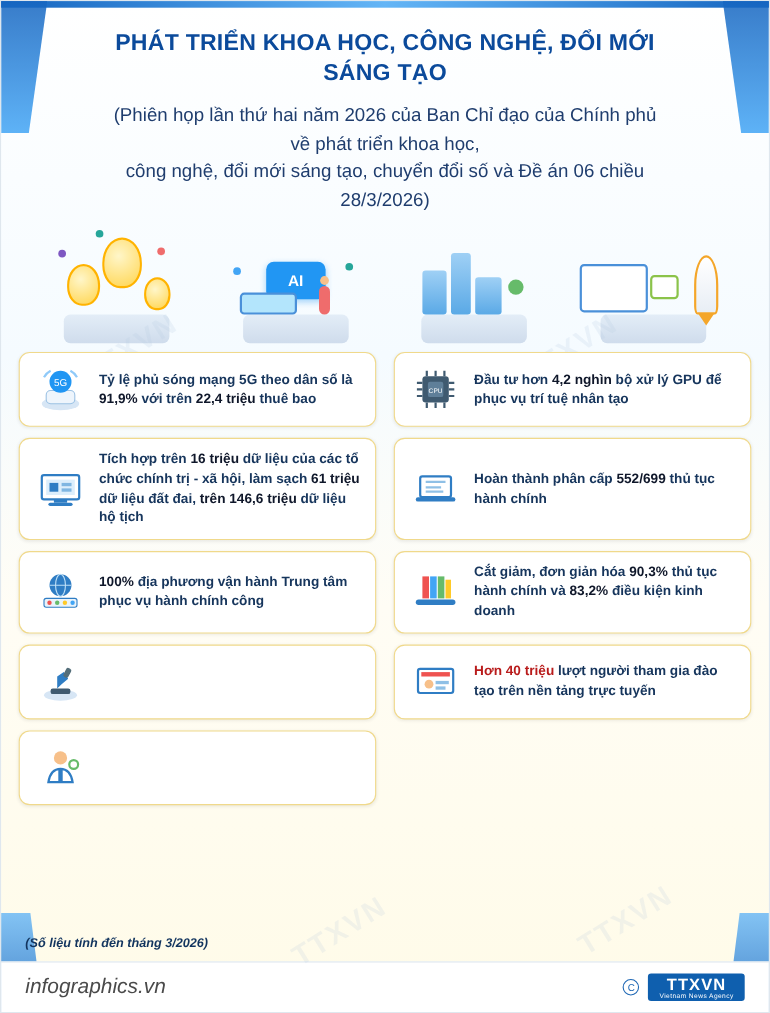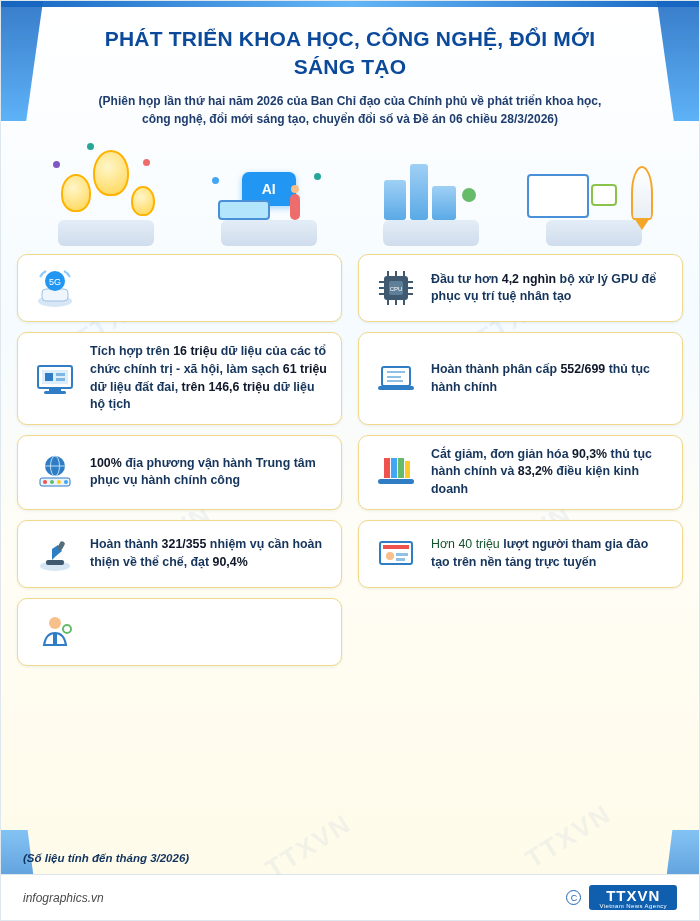--- a/index.html
+++ b/index.html
@@ -42,23 +42,23 @@
   .title {
     color: #0b4a9b;
     font-size: 21px;
     font-weight: bold;
     line-height: 1.32;
     letter-spacing: .2px;
   }
   .subtitle {
     margin-top: 12px;
     color: #1f3d6e;
-    font-size: 12px;
+    font-size: 17px;
     line-height: 1.5;
-    font-weight: 700;
+    font-weight: 400;
   }
 
   
   .hero {
     position: relative;
     height: 112px;
     margin: 6px 24px 8px;
     display: flex; align-items: flex-end; justify-content: space-around;
   }
   .hero-item { position: relative; width: 150px; height: 104px; }
@@ -117,37 +117,37 @@
   }
   .card .ic {
     flex: 0 0 50px; height: 46px;
     display:flex;align-items:center;justify-content:center;
     position: relative;
   }
   .card .txt {
     font-size: 12.4px; color: #16355c; line-height: 1.42; font-weight: 600;
   }
   .hl { color: #0f172a; font-weight: bold; }
-  .hl-red { color: #14532d; font-weight: normal; }
+  .hl-red { color: #b91c1c; font-weight: bold; }
 
   
   svg.icn { display:block; }
 
   .footnote {
     position: absolute; left: 22px; bottom: 56px;
     font-size: 11.5px; font-weight: bold; color: #12345e; font-style: italic;
   }
   .footer {
     position: absolute; left: 0; right: 0; bottom: 0; height: 46px;
     border-top: 1px solid #dde6ee;
     background: #ffffff;
     display: flex; align-items: center; justify-content: space-between;
     padding: 0 22px;
   }
-  .site { font-size: 12px; color: #4a4a4a; font-style: italic; }
+  .site { font-size: 19px; color: #4a4a4a; font-style: italic; }
   .brandwrap { display:flex; align-items:center; gap:8px;}
   .cmark {
     width:15px;height:15px;border:1.4px solid #1f68b5;border-radius:50%;
     color:#1f68b5;font-size:9px;display:flex;align-items:center;justify-content:center;
   }
   .ttx {
     background:#0f5fae;color:#fff;padding:3px 10px 1px;border-radius:3px;
     text-align:center;
   }
   .ttx .t1{font-size:15px;font-weight:bold;letter-spacing:1px;line-height:1.05;}
@@ -227,20 +227,23 @@
     <div class="card">
       <div class="ic">
         <svg class="icn" width="46" height="42" viewBox="0 0 46 42">
           <ellipse cx="23" cy="34" rx="17" ry="6" fill="#d7e6f5"></ellipse>
           <rect x="10" y="22" width="26" height="12" rx="4" fill="#eef5fc" stroke="#9cc2e4"></rect>
           <circle cx="23" cy="14" r="10" fill="#2196f3"></circle>
           <text x="23" y="18" font-size="9" fill="#fff" text-anchor="middle" font-family="Liberation Sans">5G</text>
           <path d="M8 10 A14 14 0 0 1 14 4" stroke="#90caf9" stroke-width="2" fill="none"></path>
           <path d="M38 10 A14 14 0 0 0 32 4" stroke="#90caf9" stroke-width="2" fill="none"></path>
         </svg>
+      </div>
+      <div class="txt">
+        <span>Tỷ lệ phủ sóng mạng 5G theo dân số là </span><span class="hl">91,9%</span><span> với trên </span><span class="hl">22,4 triệu</span><span> thuê bao</span>
       </div>
     </div>
 
     <div class="card">
       <div class="ic">
         <svg class="icn" width="46" height="42" viewBox="0 0 46 42">
           <rect x="11" y="9" width="24" height="24" rx="3" fill="#3f5a70"></rect>
           <rect x="16" y="14" width="14" height="14" rx="2" fill="#5f7f99"></rect>
           <text x="23" y="24" font-size="6" fill="#fff" text-anchor="middle" font-family="Liberation Sans">CPU</text>
           <g stroke="#3f5a70" stroke-width="2">
@@ -332,23 +335,20 @@
 
     <div class="card">
       <div class="ic">
         <svg class="icn" width="46" height="42" viewBox="0 0 46 42">
           <ellipse cx="23" cy="33" rx="15" ry="5" fill="#d7e6f5"></ellipse>
           <rect x="14" y="27" width="18" height="5" rx="2" fill="#3f5a70"></rect>
           <path d="M20 27 L20 16 L26 12 L30 18 L24 23 Z" fill="#2f7dc4"></path>
           <rect x="27" y="8" width="5" height="9" rx="2" transform="rotate(28 29 12)" fill="#546e7a"></rect>
         </svg>
       </div>
-      <div class="txt">
-        <span>Hoàn thành </span><span class="hl">321/355</span><span> nhiệm vụ cần hoàn thiện về thể chế, đạt </span><span class="hl">90,4%</span><span></span>
-      </div>
     </div>
 
     <div class="card">
       <div class="ic">
         <svg class="icn" width="46" height="42" viewBox="0 0 46 42">
           <rect x="7" y="9" width="32" height="22" rx="2" fill="#ffffff" stroke="#2f7dc4" stroke-width="2"></rect>
           <rect x="10" y="12" width="26" height="4" fill="#ef5350"></rect>
           <circle cx="17" cy="23" r="4" fill="#f7c08a"></circle>
           <rect x="23" y="20" width="12" height="3" fill="#8fc0e6"></rect>
           <rect x="23" y="25" width="9" height="3" fill="#8fc0e6"></rect>

